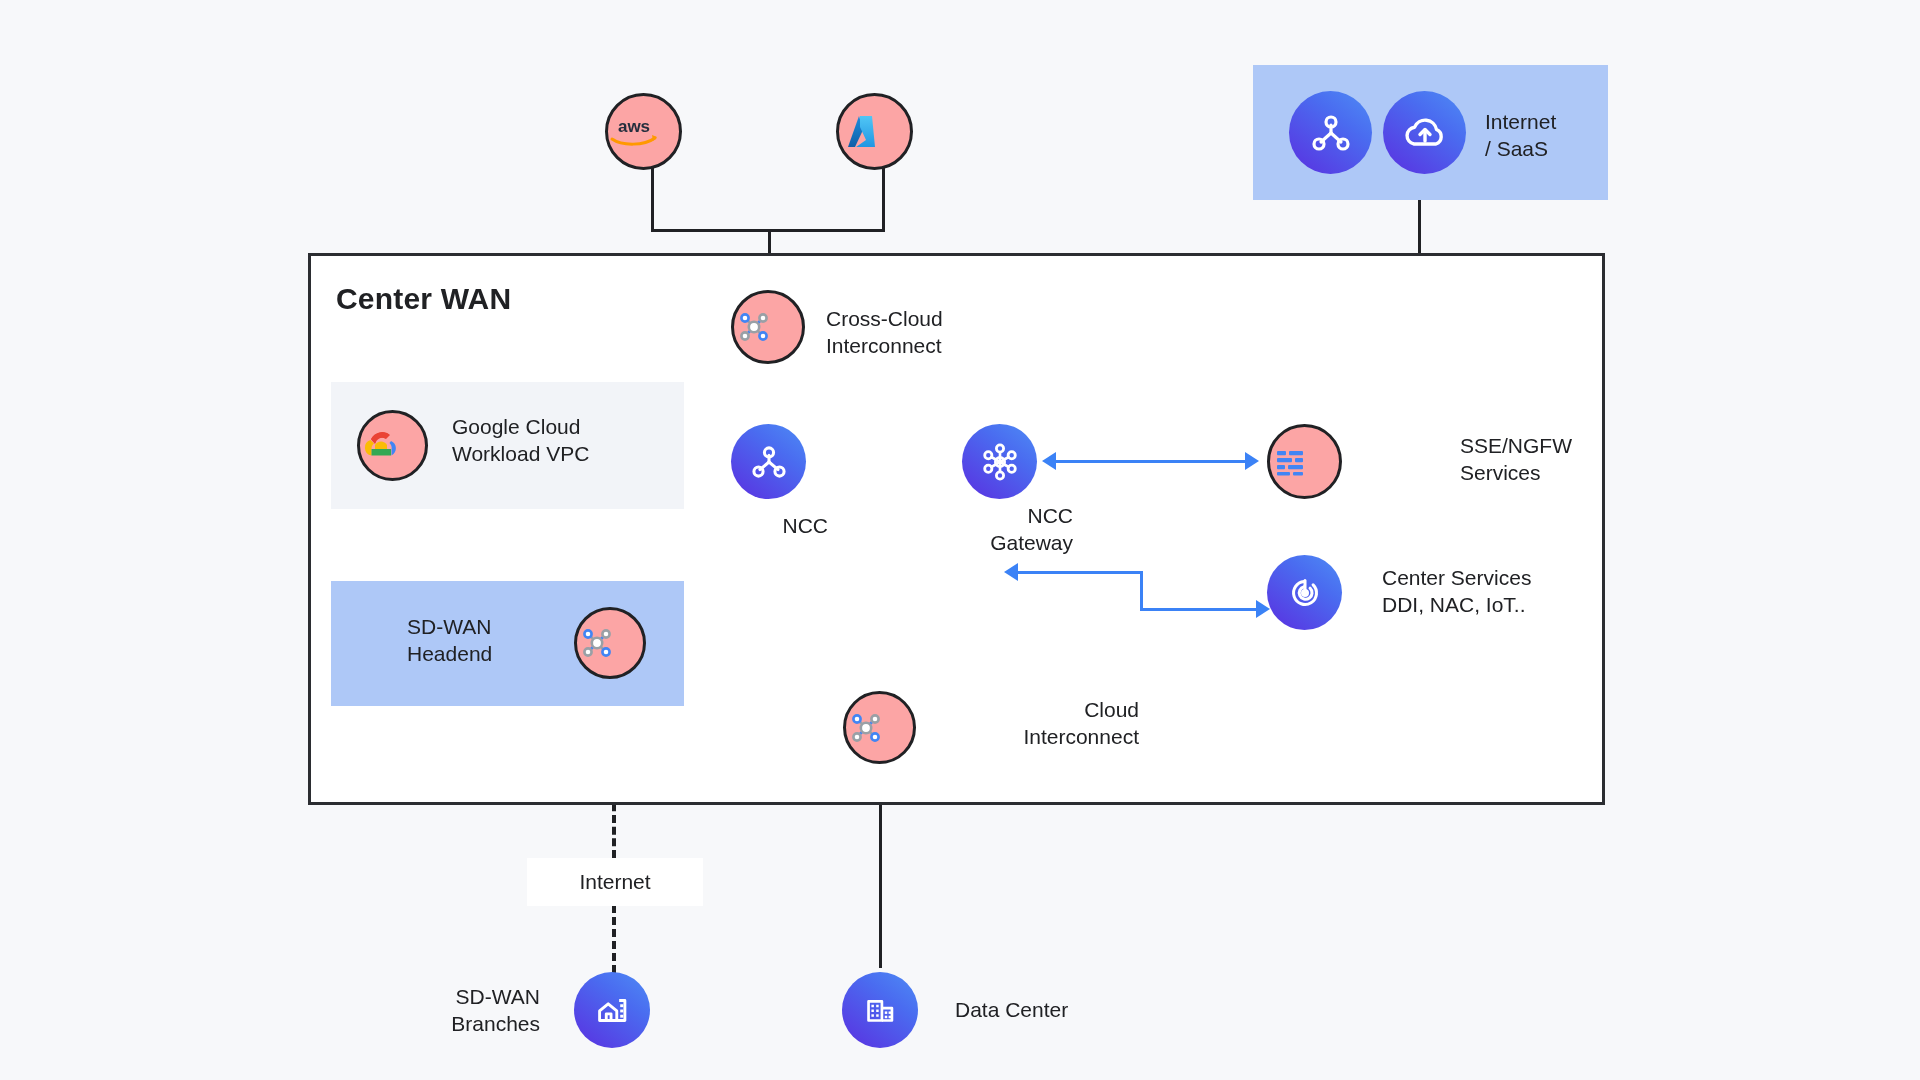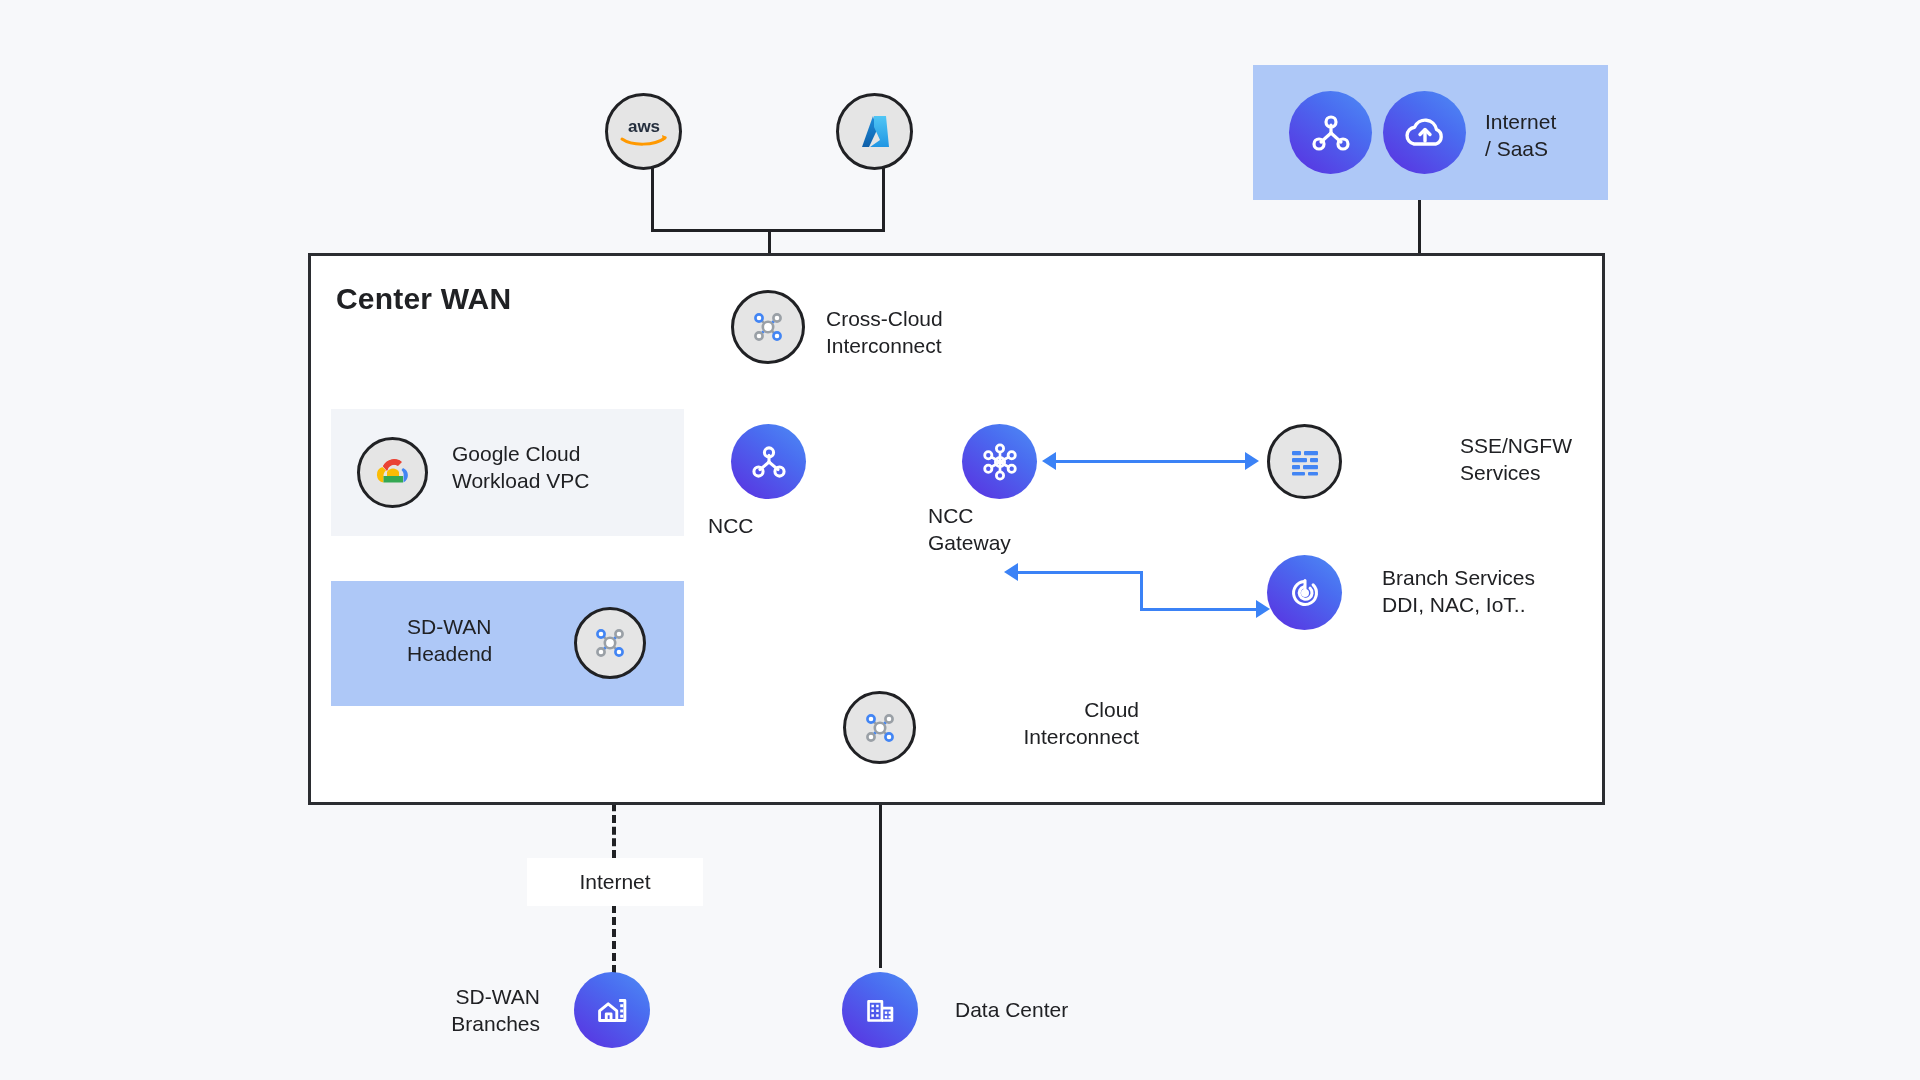--- a/index.html
+++ b/index.html
@@ -23,35 +23,35 @@
   }
   #cloudwan-title {
     position:absolute; left:336px; top:282px;
     font-size:30px; font-weight:700; color:#202124;
     letter-spacing:.2px;
   }
 
   
   .circle-node {
     position:absolute; border-radius:50%;
-    background:#e5e5e5; border:3.5px solid #202124;
-    display:flex; align-items:center; justify-content:center;
+    background:#fca5a5; border:3.5px solid #202124;
+    display:flex; align-items:center; justify-content:flex-start;
   }
   
   .grad-node {
     position:absolute; border-radius:50%;
     background: linear-gradient(218deg,#4e8cf5 0%,#4a6cf0 35%,#5a2fe0 100%);
     display:flex; align-items:center; justify-content:center;
   }
 
   .node-label {
     position:absolute; color:#202124; font-size:21px; line-height:1.28;
     white-space:pre-line;
   }
-  .node-label.center { text-align:left; }
+  .node-label.center { text-align:right; }
   .node-label.right  { text-align:right; }
 
   
   .panel-grey {
     position:absolute; background:#f2f4f8;
   }
   .panel-blue {
     position:absolute; background:#aec8f7;
   }
   .panel-saas {
@@ -166,21 +166,21 @@
       <circle cx="20" cy="20" r="5.2" fill="#fff" stroke="#9aa0a6" stroke-width="2.6"></circle>
       <circle cx="11" cy="11" r="3.6" fill="#fff" stroke="#4285f4" stroke-width="2.6"></circle>
       <circle cx="29" cy="11" r="3.6" fill="#fff" stroke="#9aa0a6" stroke-width="2.6"></circle>
       <circle cx="11" cy="29" r="3.6" fill="#fff" stroke="#9aa0a6" stroke-width="2.6"></circle>
       <circle cx="29" cy="29" r="3.6" fill="#fff" stroke="#4285f4" stroke-width="2.6"></circle>
     </svg>
   </div>
   <div class="node-label" style="left:826px; top:306px; width:200px;">Cross-Cloud
 Interconnect</div>
 
-  <div class="panel-grey" style="left:331px; top:409px; width:353px; height:127px;">
+  <div class="panel-grey" style="left:331px; top:382px; width:353px; height:127px;">
     <div class="circle-node" style="left:26px; top:28px; width:71px; height:71px;">
       <svg width="42" height="42" viewBox="0 0 42 42">
         <path d="M25.5 13.5 L29.5 9.5 A12.5 12.5 0 0 0 11 14 L15.5 18.5 A6.8 6.8 0 0 1 25.5 13.5 Z" fill="#ea4335"></path>
         <path d="M31 16 A8 8 0 0 1 31.5 30.5 L31.5 24.5 A7 7 0 0 0 29.5 18 Z" fill="#4285f4"></path>
         <path d="M14 18.5 A7 7 0 0 0 11.5 24.5 L11.5 30.5 A8 8 0 0 1 10.5 15 Z" fill="#fbbc05"></path>
         <path d="M11.5 24 L31 24 L31 30.5 L11.5 30.5 Z" fill="#34a853"></path>
         <path d="M15 19 A6.8 6.8 0 0 1 26 14 L30 10 A12.5 12.5 0 0 0 11 14.5 Z" fill="#ea4335"></path>
         <path d="M15 20 A7 7 0 0 1 27 20 L27 24 L15 24 Z" fill="#fbbc05"></path>
       </svg>
     </div>
@@ -254,21 +254,21 @@
   <div class="arrow-head ah-right" style="left:1256px; top:600px;"></div>
 
   <div class="grad-node" style="left:1267px; top:555px; width:75px; height:75px;">
     <svg width="42" height="42" viewBox="0 0 44 44">
       <circle cx="22" cy="22" r="4.2" fill="#ffffff"></circle>
       <path d="M22 22 L22 9" stroke="#fff" stroke-width="3.2" stroke-linecap="round"></path>
       <path d="M30.5 13.5 A12 12 0 1 1 21 10.05" fill="none" stroke="#fff" stroke-width="3.2" stroke-linecap="round"></path>
       <path d="M27.3 17 A6.7 6.7 0 1 1 21 15.35" fill="none" stroke="#fff" stroke-width="3.2" stroke-linecap="round"></path>
     </svg>
   </div>
-  <div class="node-label" style="left:1382px; top:565px; width:230px;">Branch Services
+  <div class="node-label" style="left:1382px; top:565px; width:230px;">Center Services
 DDI, NAC, IoT..</div>
 
   <div class="panel-blue" style="left:331px; top:581px; width:353px; height:125px;">
     <div class="node-label" style="left:76px; top:33px; width:180px;">SD-WAN
 Headend</div>
     <div class="circle-node" style="left:243px; top:26px; width:72px; height:72px;">
       <svg width="40" height="40" viewBox="0 0 40 40">
         <g stroke-width="2.6" fill="none">
           <path d="M13 13 L20 20 L27 27" stroke="#9aa0a6"></path>
           <path d="M27 13 L20 20 L13 27" stroke="#4285f4"></path>

